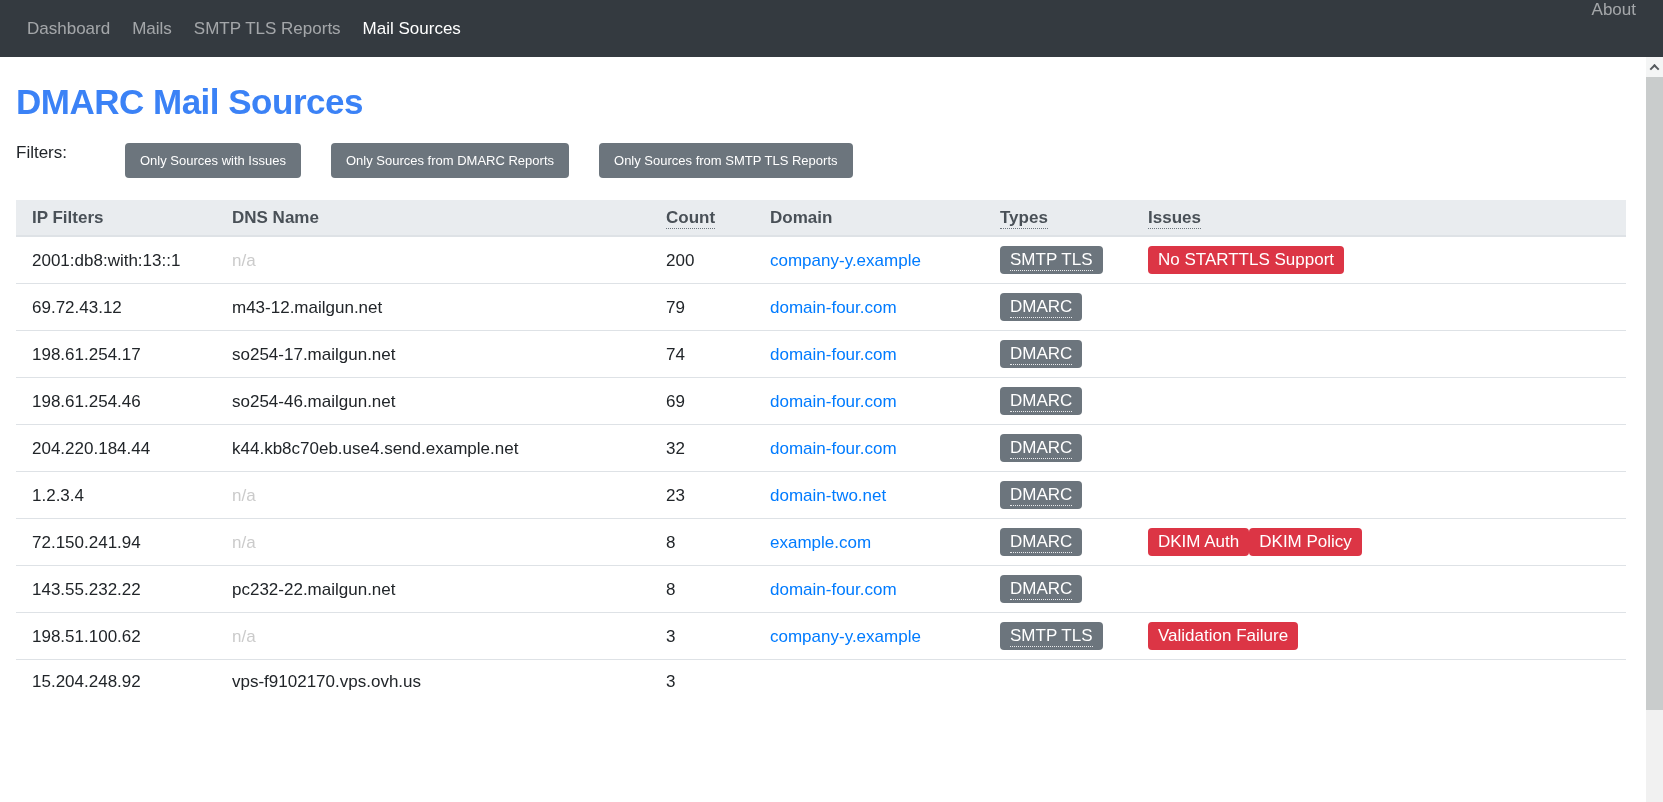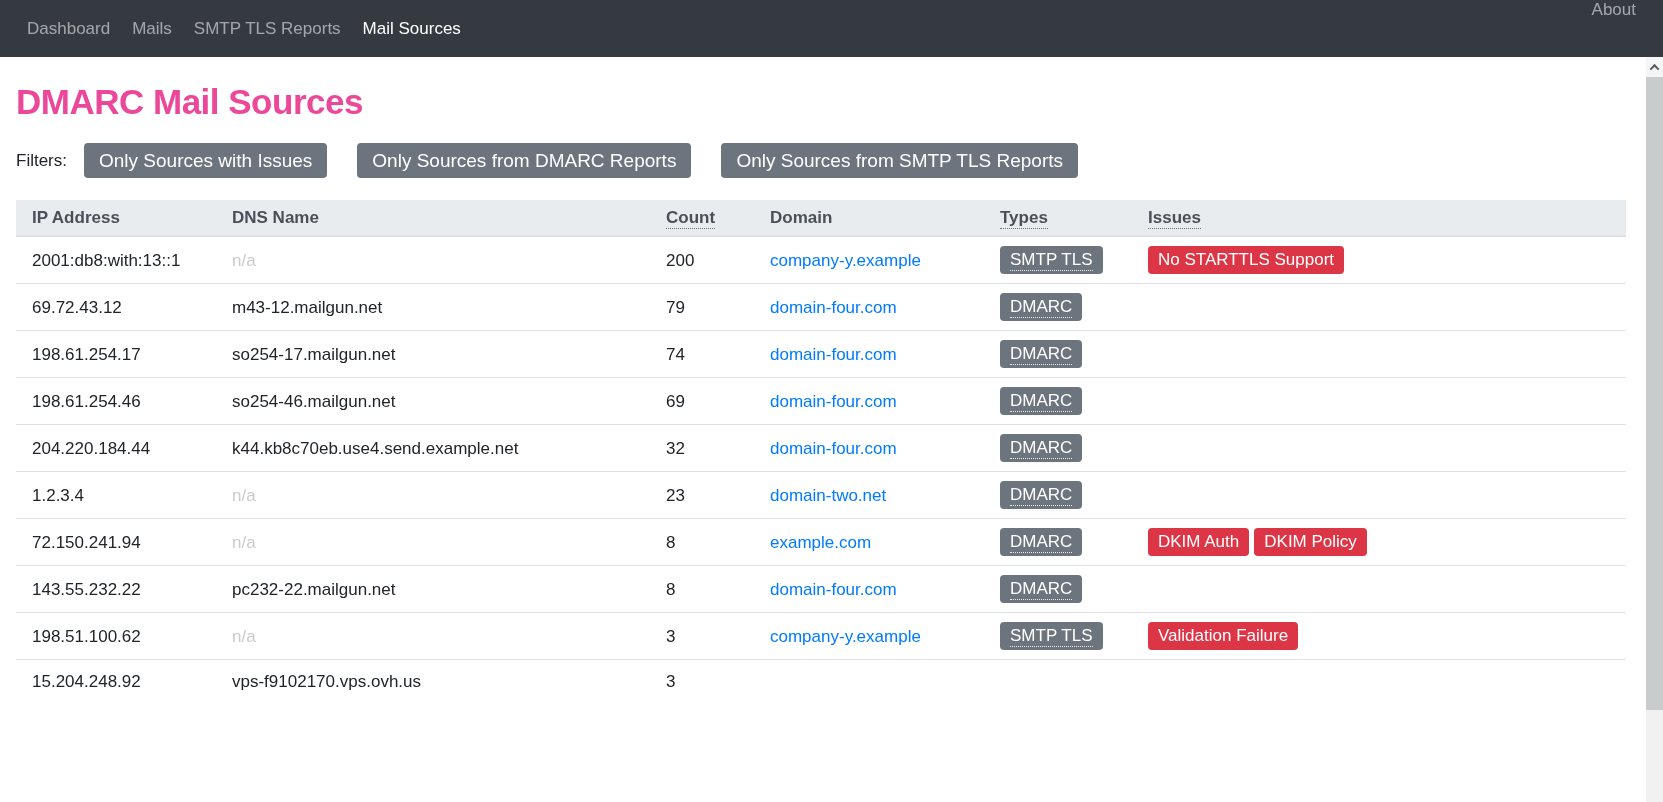--- a/index.html
+++ b/index.html
@@ -32,31 +32,31 @@
   .nav-right { margin-left: auto; }
   
   .content { padding: 0 16px; }
   .page-title {
     font-size: 35px;
     font-weight: 700;
     line-height: 42px;
     margin-top: 24px;
     margin-bottom: 20px;
     letter-spacing: -0.5px;
-    color: #ec4899;
-  }
-  .filters { display: flex; align-items: center; }
+    color: #3b82f6;
+  }
+  .filters { display: flex; align-items: flex-start; gap: 41px; }
   .filters-label { margin-right: 17px; font-size: 17px; }
   .filter-btn {
     background: #6c757d;
     color: #fff;
     border: none;
     border-radius: 4px;
     padding: 6px 15px;
-    font-size: 19px;
+    font-size: 13px;
     line-height: 23px;
     font-family: inherit;
     margin-right: 30px;
     cursor: pointer;
     white-space: nowrap;
   }
   
   table.sources {
     border-collapse: collapse;
     table-layout: fixed;
@@ -99,21 +99,21 @@
     font-size: 17px;
     line-height: 23px;
     white-space: nowrap;
   }
   .badge-type { background: #6c757d; }
   .badge-type .badge-inner {
     border-bottom: 1px dotted rgba(255,255,255,0.85);
     padding-bottom: 1px;
     cursor: help;
   }
-  .badge-issue { background: #dc3545; margin-right: 5px; }
+  .badge-issue { background: #dc3545; }
   
   .scrollbar {
     position: absolute;
     top: 57px;
     right: 0;
     width: 17px;
     height: 745px;
     background: #f1f1f1;
   }
   .sb-btn {
@@ -169,21 +169,21 @@
     <colgroup>
       <col style="width:200px">
         <col style="width:434px">
         <col style="width:104px">
       <col style="width:230px">
         <col style="width:148px">
         <col>
     </colgroup>
     <thead>
       <tr id="header-row">
-          <th>IP Address</th>
+          <th>IP Filters</th>
           <th>DNS Name</th>
           <th><span class="dotted-help">Count</span></th>
           <th>Domain</th>
           <th><span class="dotted-help">Types</span></th>
           <th><span class="dotted-help">Issues</span></th>
         </tr>
     </thead>
     <tbody id="table-body">
         <tr>
           <td>2001:db8:with:13::1</td>

